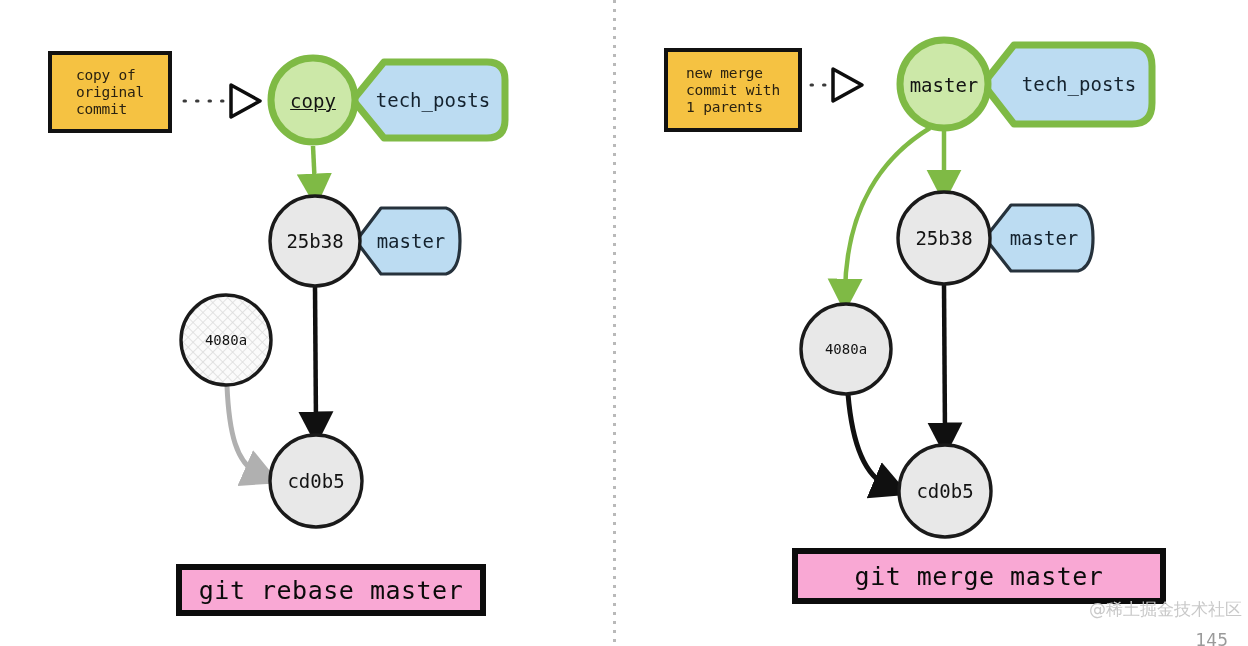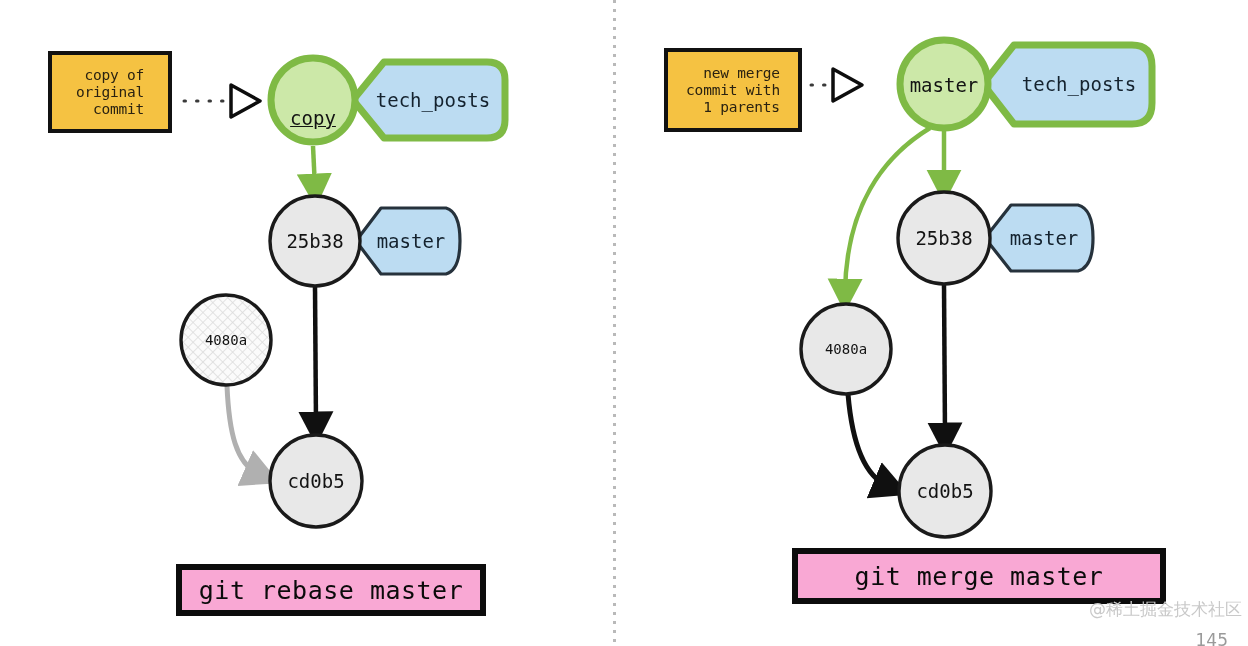--- a/index.html
+++ b/index.html
@@ -46,21 +46,21 @@
 
   
   .note {
     position: absolute;
     box-sizing: border-box;
     border: 4px solid #111111;
     background: #f5c242;
     color: #2a2211;
     font-size: 14.5px;
     line-height: 17px;
-    text-align: right;
+    text-align: left;
     display: flex;
     align-items: center;
     justify-content: center;
     white-space: pre-line;
     letter-spacing: -0.2px;
   }
   #note-left  { left: 48px;  top: 51px; width: 124px; height: 82px; }
   #note-right { left: 664px; top: 48px; width: 138px; height: 84px;
                 left: 30px; }
 
@@ -165,21 +165,21 @@
 
       <circle cx="316" cy="481" r="46" fill="#e8e8e8" stroke="#1a1a1a" stroke-width="3.4"></circle>
 
       <circle cx="313" cy="100" r="42" fill="#cce8a8" stroke="#7fba45" stroke-width="7"></circle>
     </svg>
 
     <div class="note" id="note-left" style="left:48px;top:51px;">copy of
 original
 commit</div>
 
-    <div class="node-label" style="left:313px;top:118px;text-decoration:underline;">copy</div>
+    <div class="node-label" style="left:313px;top:101px;text-decoration:underline;">copy</div>
     <div class="tag-label" style="left:433px;top:100px;">tech_posts</div>
     <div class="node-label" style="left:315px;top:241px;">25b38</div>
     <div class="tag-label" style="left:411px;top:241px;">master</div>
     <div class="node-label small" style="left:226px;top:340px;">4080a</div>
     <div class="node-label" style="left:316px;top:481px;">cd0b5</div>
 
     <div class="caption" id="caption-left">git rebase master</div>
   </div>
 
   <div class="panel" id="panel-merge">

